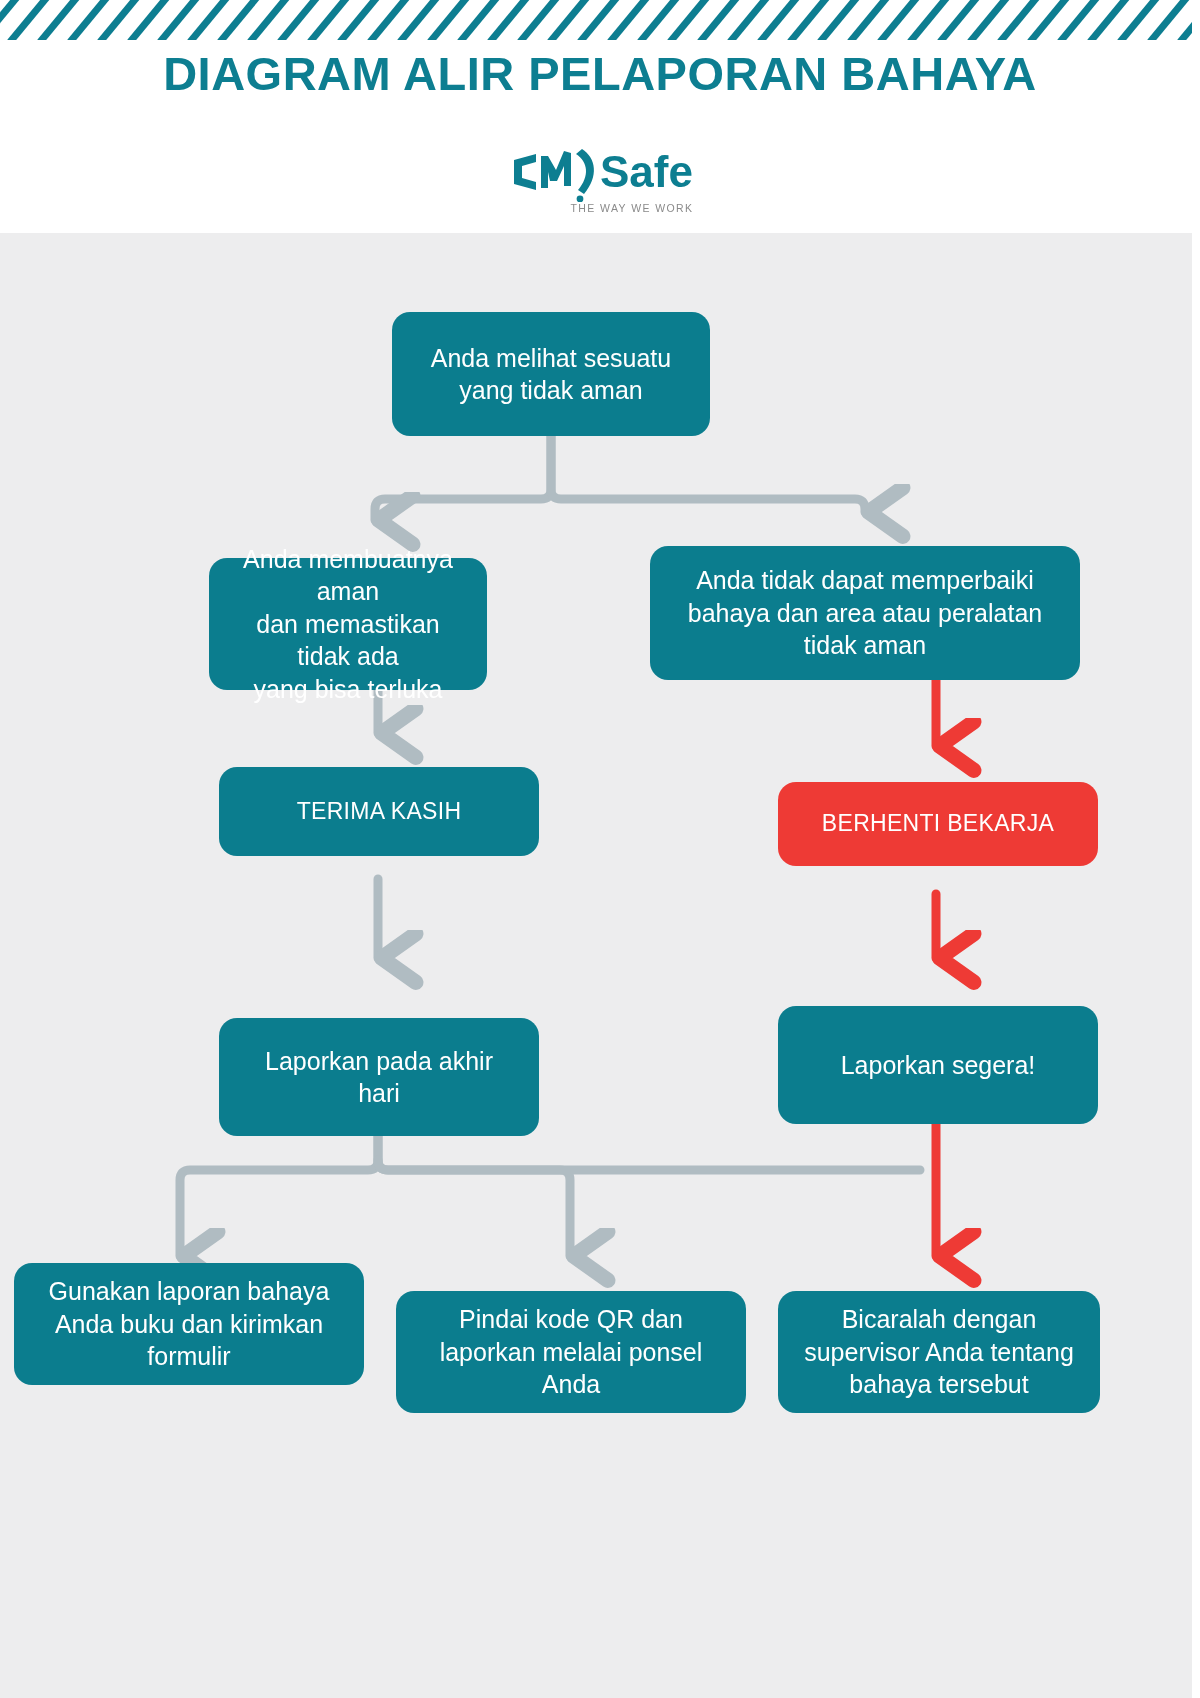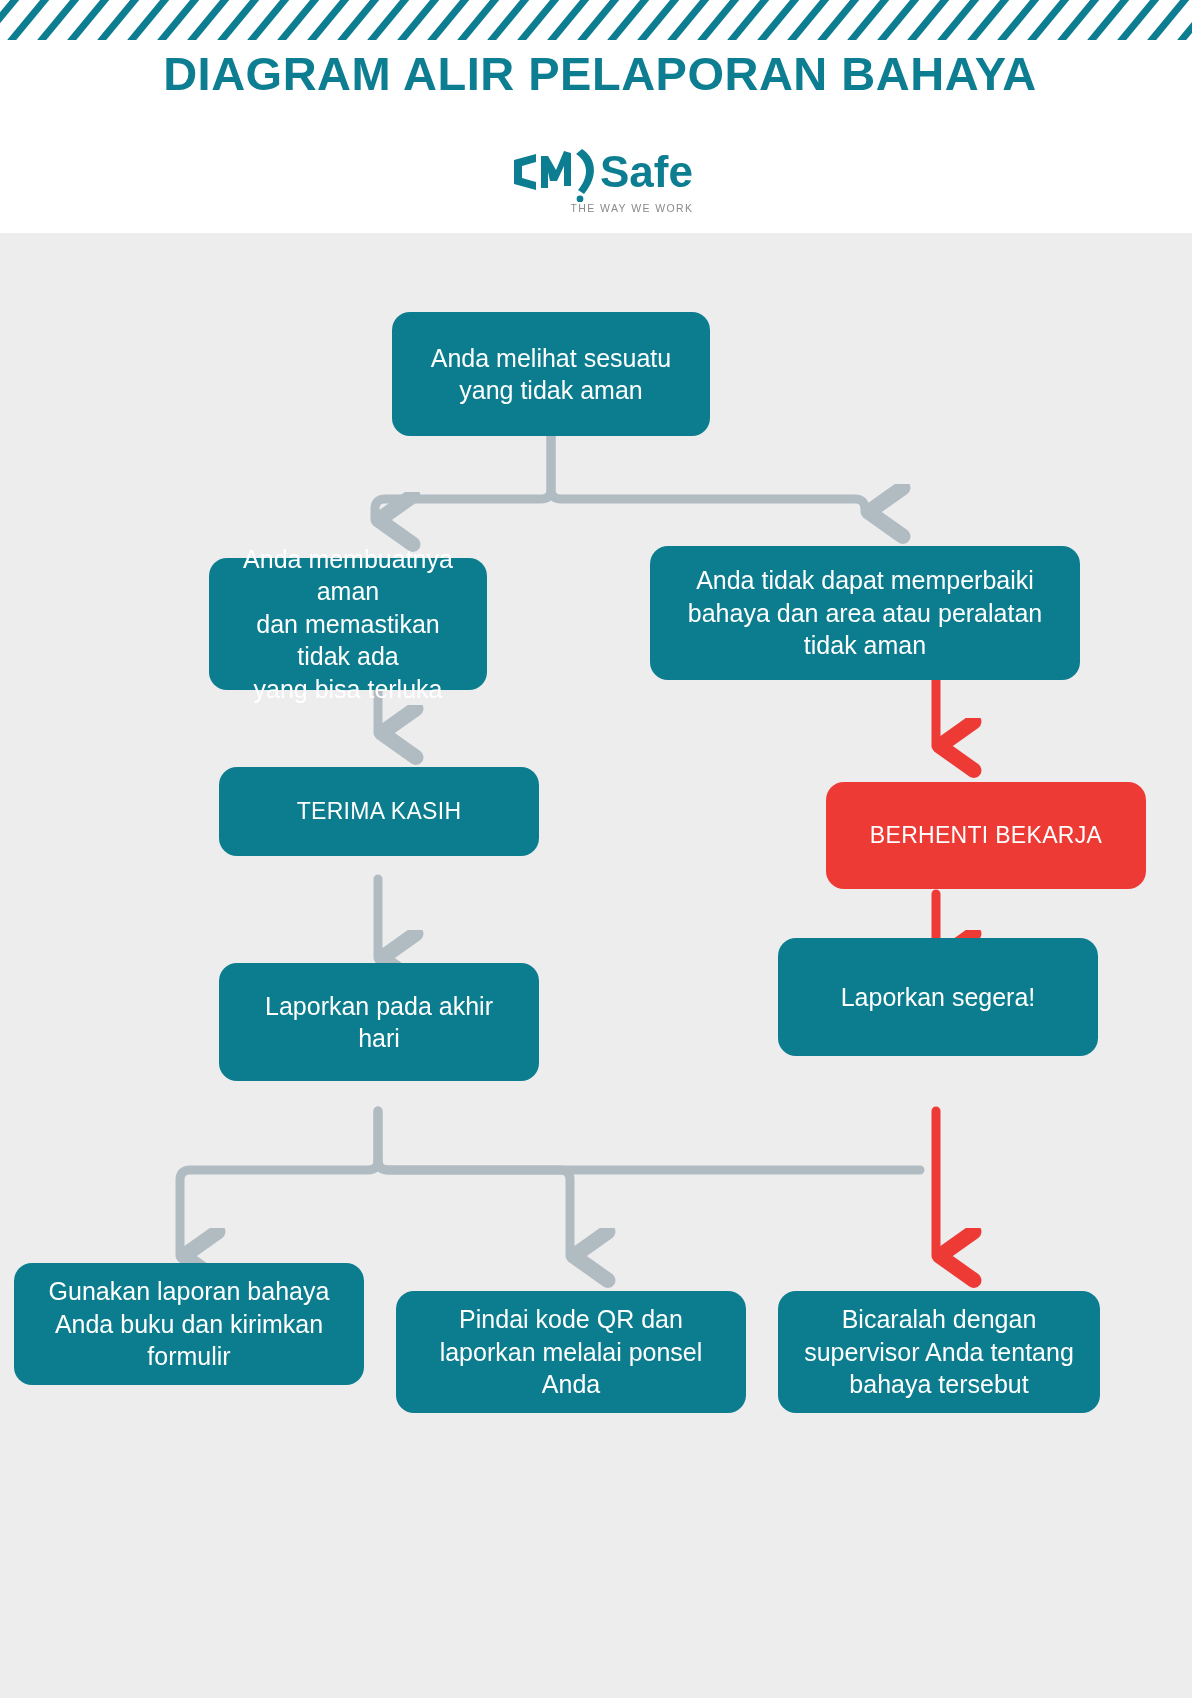--- a/index.html
+++ b/index.html
@@ -89,23 +89,23 @@
     white-space: pre-line;
   }
   .node.teal { background: #0b7d8e; }
   .node.red  { background: #ee3a35; }
   .node.caps { font-size: 23px; letter-spacing: 0.3px; }
 
   #node-start   { left: 392px; top: 312px;  width: 318px; height: 124px; }
   #node-safe    { left: 209px; top: 558px;  width: 278px; height: 132px; }
   #node-unsafe  { left: 650px; top: 546px;  width: 430px; height: 134px; }
   #node-thanks  { left: 219px; top: 767px;  width: 320px; height: 89px; }
-  #node-stop    { left: 778px; top: 782px;  width: 320px; height: 107px; margin-left: 48px; }
-  #node-report-eod   { left: 219px; top: 963px; width: 320px; height: 118px; }
-  #node-report-now   { left: 778px; top: 938px; width: 320px; height: 118px; }
+  #node-stop    { left: 778px; top: 782px;  width: 320px; height: 84px; }
+  #node-report-eod   { left: 219px; top: 1018px; width: 320px; height: 118px; }
+  #node-report-now   { left: 778px; top: 1006px; width: 320px; height: 118px; }
   #node-bottom-1 { left: 14px;  top: 1229px; width: 350px; height: 122px; margin-top: 34px; }
   #node-bottom-2 { left: 396px; top: 1291px; width: 350px; height: 122px; }
   #node-bottom-3 { left: 778px; top: 1291px; width: 322px; height: 122px; }
   .right-edge {
     position: absolute;
     right: 0; top: 0;
     width: 8px; height: 1698px;
     background: #ffffff;
     z-index: 6;
   }

